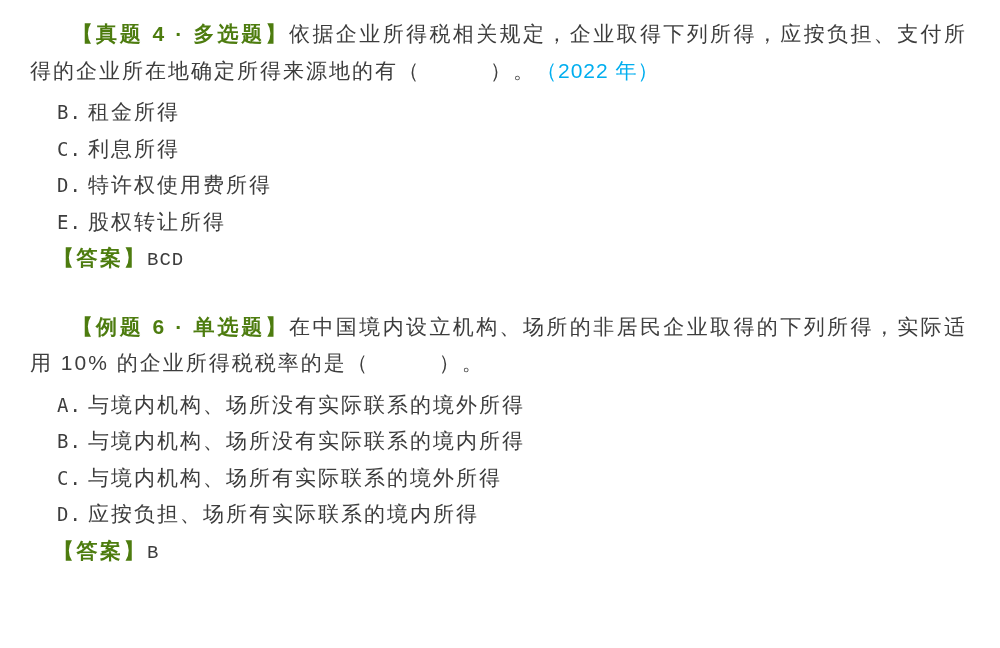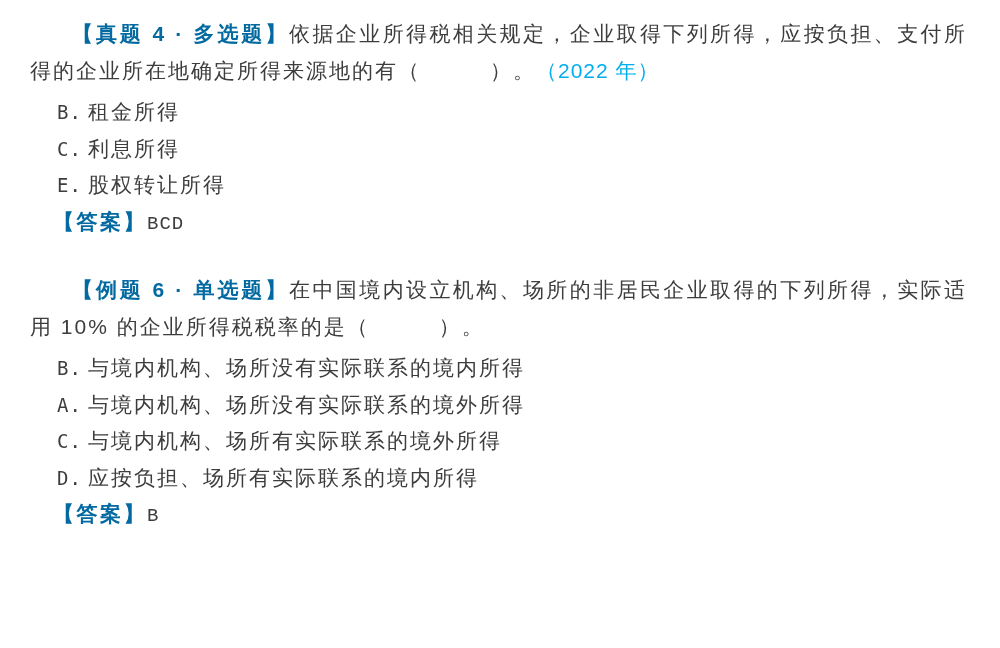--- a/index.html
+++ b/index.html
@@ -24,21 +24,21 @@
   .question-block + .question-block { margin-top: 30px; }
 
   .stem-paragraph {
     margin: 0;
     text-indent: 2em;
     text-align: justify;
     line-height: 36.5px;
   }
   .tag-bold {
     font-weight: bold;
-    color: #0369a1;
+    color: #4d7c0f;
     letter-spacing: 2.5px;
   }
   .year-note {
     color: #00aeef;
     font-weight: normal;
     letter-spacing: 1px;
   }
   .options-list {
     margin-top: 5px;
   }
@@ -73,38 +73,41 @@
       <span class="tag-bold">【真题 4 · 多选题】</span><span>依据企业所得税相关规定，企业取得下列所得，应按负担、支付所得的企业所在地确定所得来源地的有（　　　）。</span><span class="year-note">（2022 年）</span>
     </p>
     <div class="options-list">
       <div class="option-line">
         <span class="option-label">B.</span><span class="option-text">租金所得</span>
       </div>
       <div class="option-line">
         <span class="option-label">C.</span><span class="option-text">利息所得</span>
       </div>
       <div class="option-line">
+        <span class="option-label">D.</span><span class="option-text">特许权使用费所得</span>
+      </div>
+      <div class="option-line">
         <span class="option-label">E.</span><span class="option-text">股权转让所得</span>
       </div>
     </div>
     <div class="meta-line">
       <span class="tag-bold">【答案】</span><span class="answer-value">BCD</span>
     </div>
   </div>
 
   <div class="question-block">
     <p class="stem-paragraph">
       <span class="tag-bold">【例题 6 · 单选题】</span><span>在中国境内设立机构、场所的非居民企业取得的下列所得，实际适用 10% 的企业所得税税率的是（　　　）。</span>
     </p>
     <div class="options-list">
       <div class="option-line">
-        <span class="option-label">B.</span><span class="option-text">与境内机构、场所没有实际联系的境内所得</span>
+        <span class="option-label">A.</span><span class="option-text">与境内机构、场所没有实际联系的境外所得</span>
       </div>
       <div class="option-line">
-        <span class="option-label">A.</span><span class="option-text">与境内机构、场所没有实际联系的境外所得</span>
+        <span class="option-label">B.</span><span class="option-text">与境内机构、场所没有实际联系的境内所得</span>
       </div>
       <div class="option-line">
         <span class="option-label">C.</span><span class="option-text">与境内机构、场所有实际联系的境外所得</span>
       </div>
       <div class="option-line">
         <span class="option-label">D.</span><span class="option-text">应按负担、场所有实际联系的境内所得</span>
       </div>
     </div>
     <div class="meta-line">
       <span class="tag-bold">【答案】</span><span class="answer-value">B</span>

